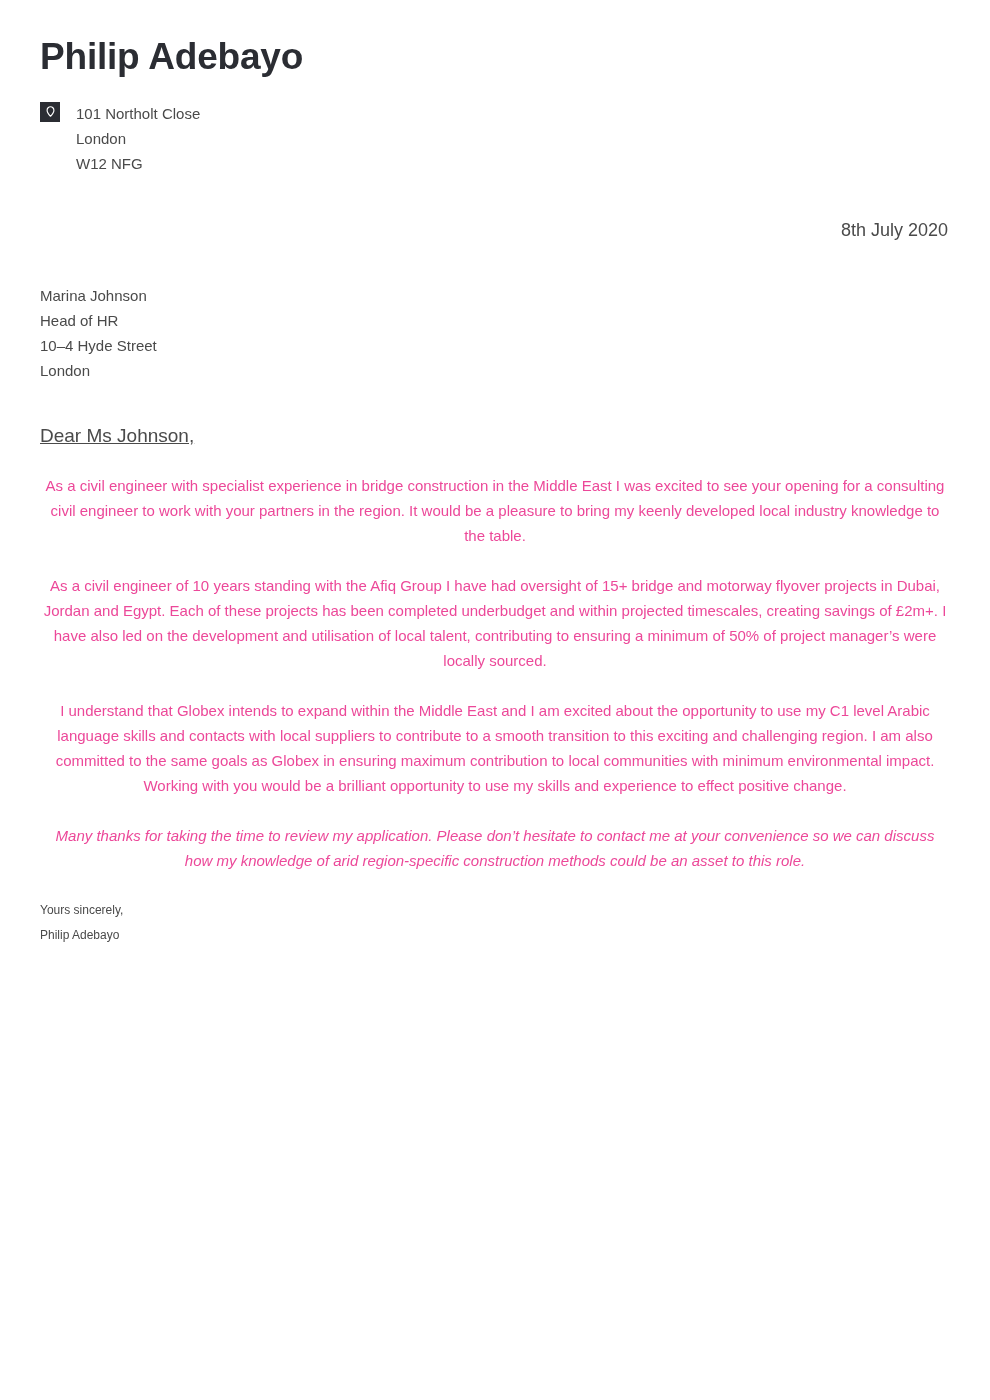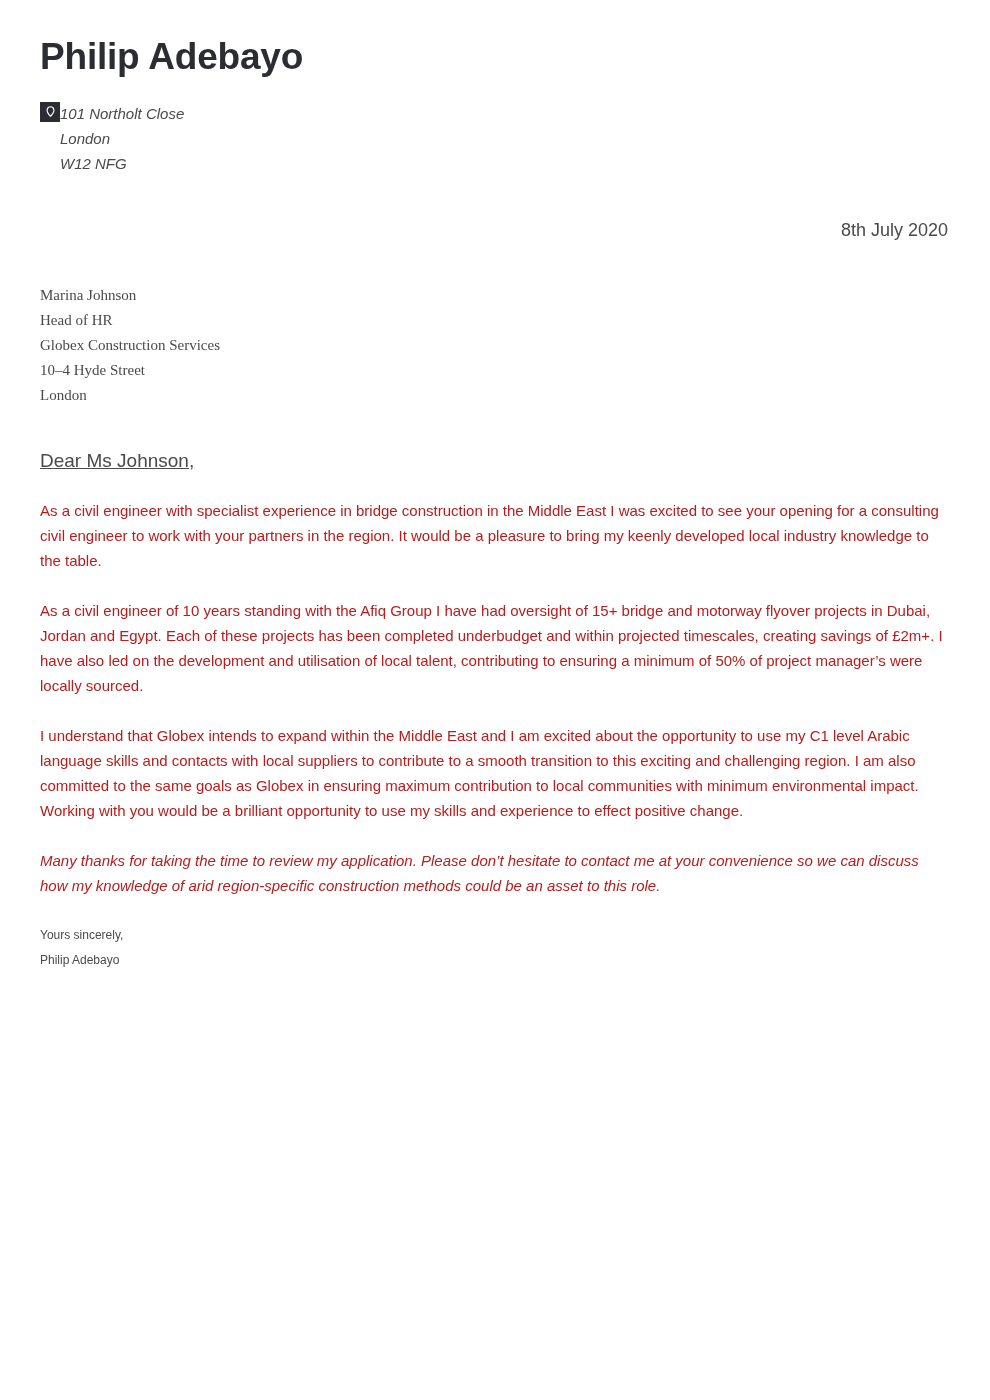--- a/index.html
+++ b/index.html
@@ -34,22 +34,21 @@
     font-weight: bold;
     color: #2b2d33;
     letter-spacing: -0.2px;
     line-height: 1.15;
     margin: 0 0 22px 0;
   }
 
   .sender-address {
     display: flex;
     align-items: flex-start;
-    gap: 0;
-    font-style: italic;
+    gap: 16px;
   }
 
   .pin-badge {
     width: 20px;
     height: 20px;
     background: #2b2d33;
     flex: 0 0 20px;
     display: flex;
     align-items: center;
     justify-content: center;
@@ -73,42 +72,41 @@
     line-height: 25px;
     padding-right: 2px;
   }
 
   
   .recipient {
     margin-top: 40px;
     font-size: 15px;
     color: #4a4a4a;
     line-height: 25px;
-    font-family: Liberation Serif, serif;
   }
   .recipient div { white-space: nowrap; }
 
   
   .salutation {
     margin-top: 40px;
     font-size: 19px;
     color: #4a4a4a;
     line-height: 25px;
     text-decoration: underline;
   }
 
   .body-copy { margin-top: 25px; }
 
   .body-copy p {
     font-size: 15px;
-    color: #b91c1c;
+    color: #ec4899;
     line-height: 25px;
     margin: 0 0 25px 0;
     max-width: 912px;
-    text-align: left;
+    text-align: center;
   }
   .body-copy p:last-child { margin-bottom: 0; font-style: italic; }
 
   .signoff {
     margin-top: 25px;
     font-size: 12px;
     color: #4a4a4a;
     line-height: 25px;
   }
   .signoff div { white-space: nowrap; }
@@ -132,21 +130,20 @@
         <div>London</div>
         <div>W12 NFG</div>
       </div>
     </div>
 
     <div class="date-row">8th July 2020</div>
 
     <div class="recipient">
       <div>Marina Johnson</div>
       <div>Head of HR</div>
-      <div>Globex Construction Services</div>
       <div>10–4 Hyde Street</div>
       <div>London</div>
     </div>
 
     <div class="salutation">Dear Ms Johnson,</div>
 
     <div class="body-copy">
       <p>As a civil engineer with specialist experience in bridge construction in the Middle East I was excited to see your opening for a consulting civil engineer to work with your partners in the region. It would be a pleasure to bring my keenly developed local industry knowledge to the table.</p>
       <p>As a civil engineer of 10 years standing with the Afiq Group I have had oversight of 15+ bridge and motorway flyover projects in Dubai, Jordan and Egypt. Each of these projects has been completed underbudget and within projected timescales, creating savings of £2m+. I have also led on the development and utilisation of local talent, contributing to ensuring a minimum of 50% of project manager’s were locally sourced.</p>
       <p>I understand that Globex intends to expand within the Middle East and I am excited about the opportunity to use my C1 level Arabic language skills and contacts with local suppliers to contribute to a smooth transition to this exciting and challenging region. I am also committed to the same goals as Globex in ensuring maximum contribution to local communities with minimum environmental impact. Working with you would be a brilliant opportunity to use my skills and experience to effect positive change.</p>

